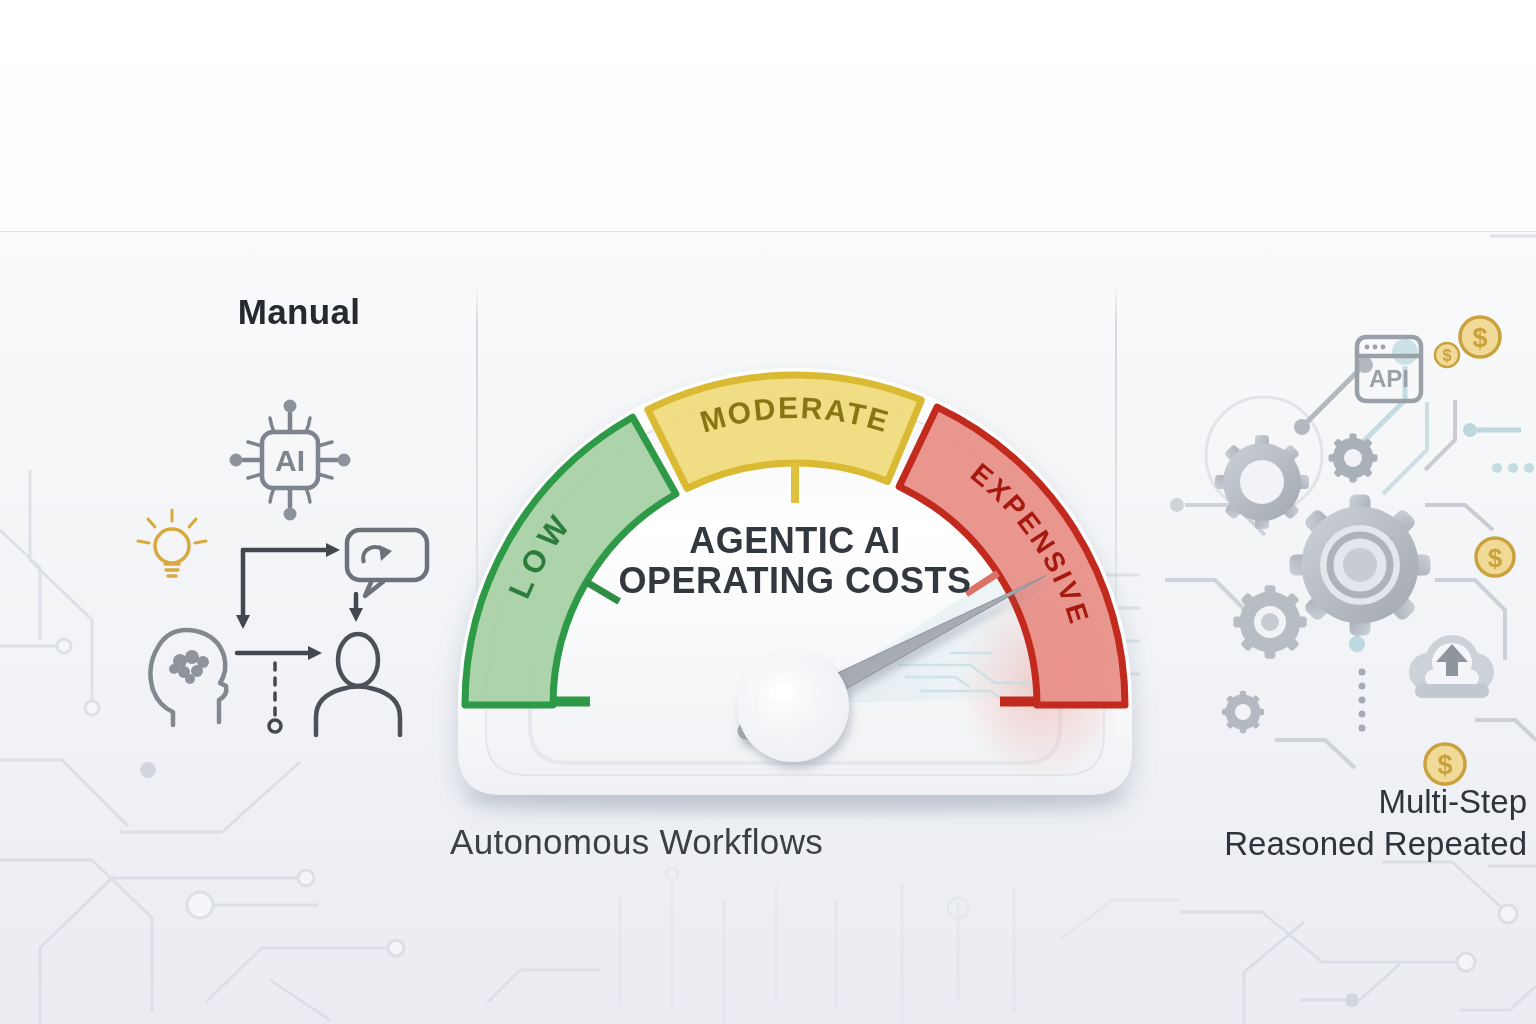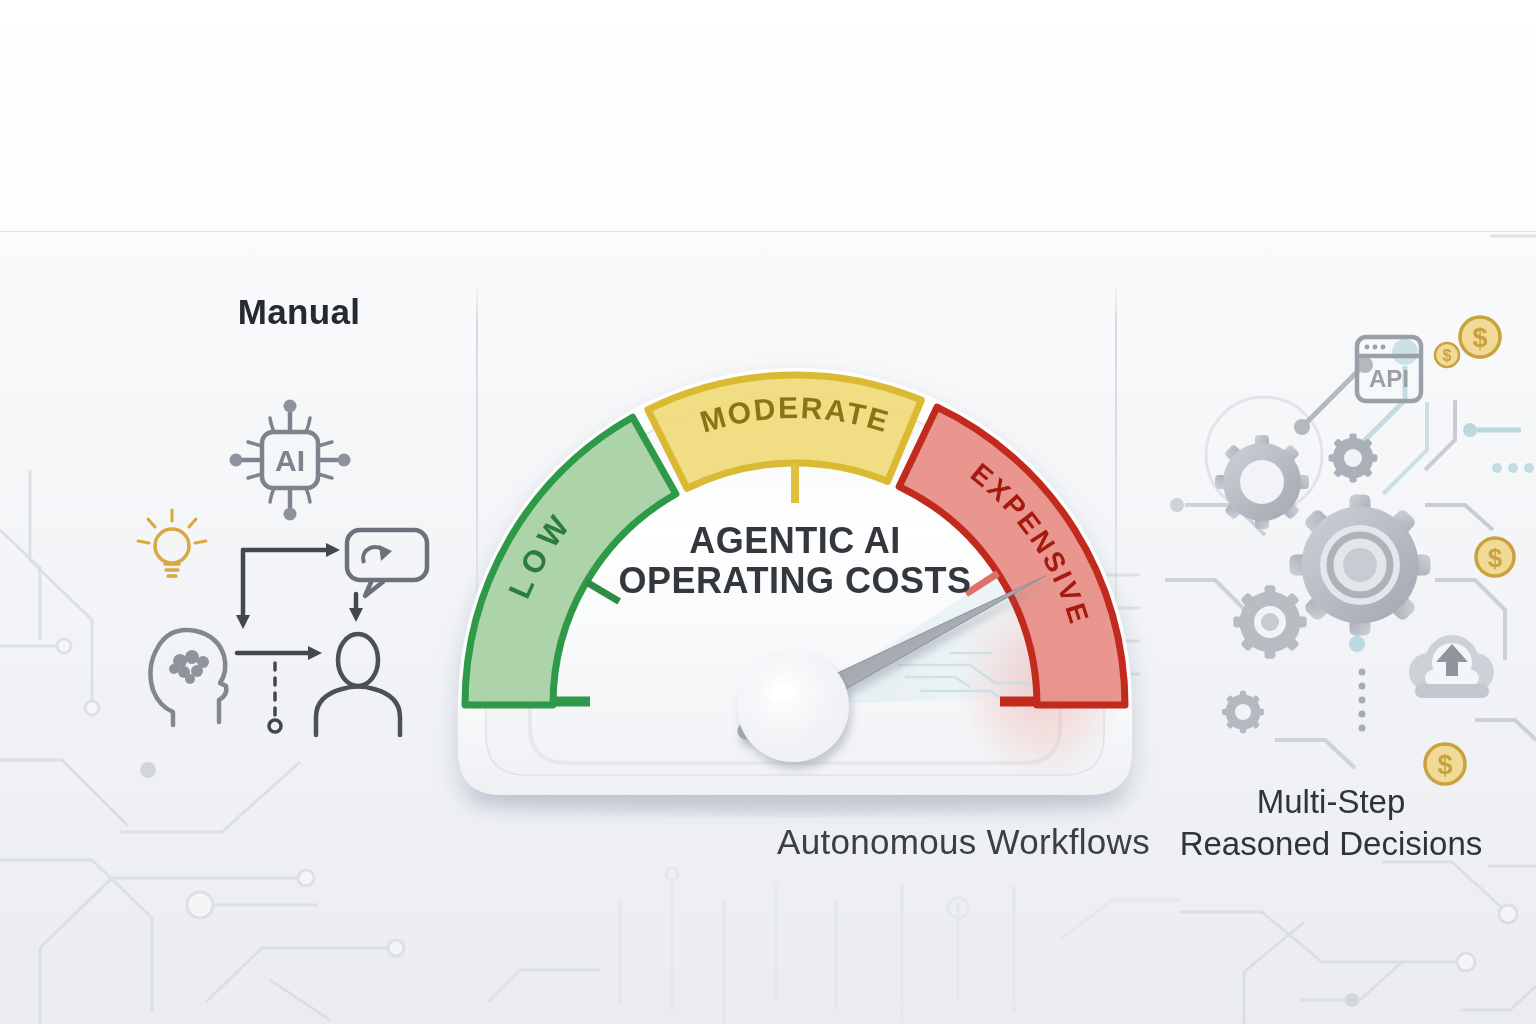--- a/index.html
+++ b/index.html
@@ -18,22 +18,22 @@
   .divider{position:absolute;top:283px;width:2px;height:400px;
     background:linear-gradient(180deg,rgba(186,191,201,0) 0%,rgba(186,191,201,.55) 10%,rgba(186,191,201,.4) 60%,rgba(186,191,201,0) 100%);}
   .divider.left{left:476px;}
   .divider.right{left:1115px;}
   .bg-circuit{position:absolute;left:0;top:0;}
   .panel-title{position:absolute;text-align:center;line-height:1.28;}
   .left-title{left:99px;top:290px;width:400px;}
   .left-title .t1{font-size:35px;font-weight:700;color:#26292f;letter-spacing:.3px;}
   .left-title .t2{font-size:34px;font-weight:400;color:#383c44;}
   .right-top{left:1136px;top:288px;width:240px;font-size:33px;font-weight:400;color:#33373e;}
-  .right-bottom{left:1135px;top:781px;width:392px;font-size:33px;font-weight:400;color:#2f333a;}
-  .caption{position:absolute;left:450px;top:822px;width:700px;text-align:right;
+  .right-bottom{left:1135px;top:781px;width:392px;font-size:33px;font-weight:400;color:#2f333a;text-align:right;}
+  .caption{position:absolute;left:450px;top:822px;width:700px;text-align:left;
     font-size:35px;font-weight:400;color:#3b4047;letter-spacing:.3px;}
   .left-icons{position:absolute;left:120px;top:395px;}
   .right-icons{position:absolute;left:1125px;top:280px;}
   .gauge-wrap{position:absolute;left:450px;top:335px;}
 </style>
 </head>
 <body>
 
 <div class="canvas">
 
@@ -274,21 +274,21 @@
       <circle cx="343" cy="371" r="56" fill="url(#ringGrad)" filter="url(#needleShadow)"></circle>
       <circle cx="343" cy="371" r="35" fill="url(#ballGrad)"></circle>
       <ellipse cx="332" cy="358" rx="13" ry="9" fill="#ffffff" opacity=".9"></ellipse>
     </svg>
   </div>
 
   <div class="caption">Autonomous Workflows</div>
 
   <div class="panel-title right-bottom">
     <div>Multi-Step</div>
-    <div>Reasoned Decisions</div>
+    <div>Reasoned Repeated</div>
   </div>
 
   <svg class="right-icons" width="411" height="520" viewBox="0 0 411 520">
     <defs>
       <g id="gear">
         <g>
           <rect x="-7" y="-47" width="14" height="18" rx="4"></rect>
           <rect x="-7" y="-47" width="14" height="18" rx="4" transform="rotate(45)"></rect>
           <rect x="-7" y="-47" width="14" height="18" rx="4" transform="rotate(90)"></rect>
           <rect x="-7" y="-47" width="14" height="18" rx="4" transform="rotate(135)"></rect>

